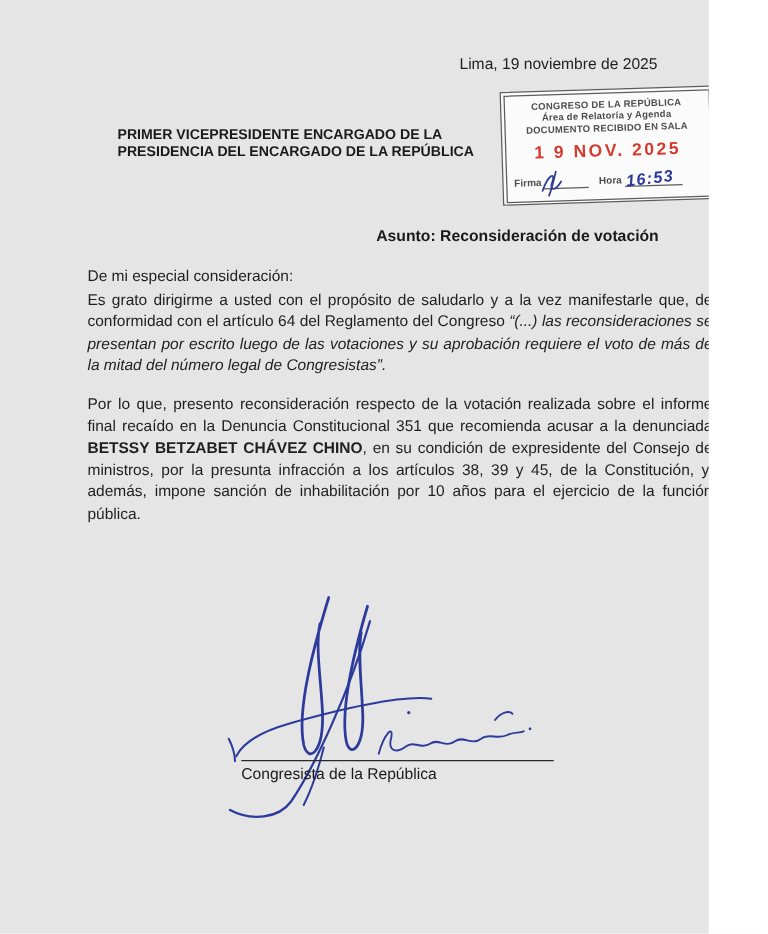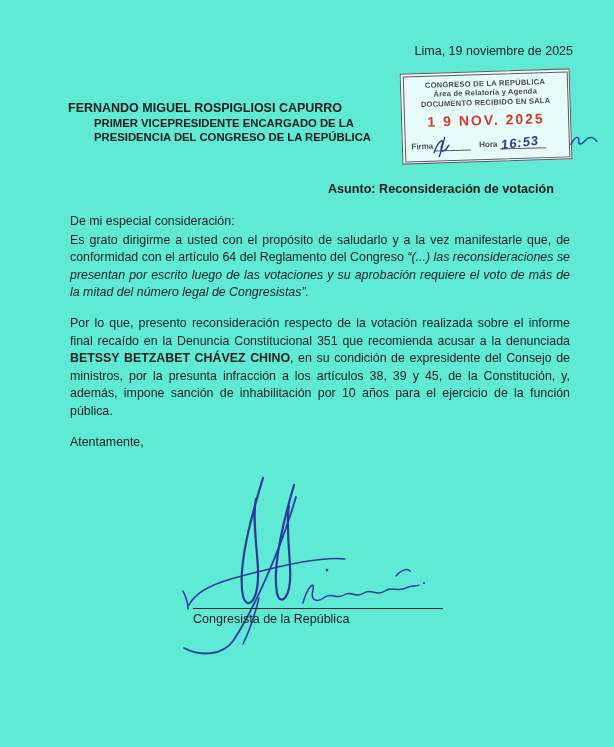--- a/index.html
+++ b/index.html
@@ -1,17 +1,17 @@
 <!DOCTYPE html>
 <html><head>
 <meta charset="utf-8">
 <style>
   html,body { margin:0; padding:0; background:#ffffff; }
   .page {
-    position:relative; width:614px; height:747px; background:#5eead4;
+    position:relative; width:567px; height:747px; background:#e5e5e5;
     font-family:"Liberation Sans", sans-serif; color:#1a1a1a; overflow:hidden;
   }
   
   .date-line {
     position:absolute; top:44px; right:41px; font-size:12.5px; color:#1f1f1f;
   }
   
   .stamp {
     position:absolute; left:401px; top:71px; width:170px; height:91px;
     transform:rotate(-1.8deg); border:1px solid #5c5c5c; box-sizing:border-box;
@@ -42,21 +42,21 @@
   }
   .hora-flourish { position:absolute; right:-30px; bottom:-2px; overflow:visible; }
   
   .recipient { position:absolute; left:68px; top:101px; }
   .r-sal  { font-size:12.5px; line-height:15px; }
   .r-name { font-size:12.5px; font-weight:bold; line-height:15px; }
   .r-t1, .r-t2 { font-size:11.3px; font-weight:bold; line-height:14.4px;margin-left:26px; }
   .r-pres { font-size:12.5px; line-height:15.5px; text-decoration:underline; }
   
   .subject {
-    position:absolute; top:182px; right:60px; font-size:12.6px; font-weight:bold;
+    position:absolute; top:182px; right:40px; font-size:12.6px; font-weight:bold;
   }
   
   .body {
     position:absolute; left:70px; top:213px; width:500px;
     font-size:12.4px; line-height:17.6px; text-align:justify; color:#1f1f1f;
   }
   .body p { margin:0 0 13px 0; }
   .body .greet { margin-bottom:1px; }
   .quote-italic { font-style:italic; }
   .closing { margin-top:0; }
@@ -93,32 +93,30 @@
           <span class="hora-val">16:53</span>
         </span>
         <svg class="hora-flourish" width="30" height="18" viewBox="0 0 30 18">
           <path d="M2,13 C7,4 11,5 10,10 C9,14 13,14 17,9 C21,5 26,7 28,11" fill="none" stroke="#2b3a9b" stroke-width="1.4" stroke-linecap="round"></path>
         </svg>
       </div>
     </div>
   </div>
 
   <div class="recipient">
-    <div class="r-name">FERNANDO MIGUEL ROSPIGLIOSI CAPURRO</div>
     <div class="r-t1">PRIMER VICEPRESIDENTE ENCARGADO DE LA</div>
-    <div class="r-t2">PRESIDENCIA DEL CONGRESO DE LA REPÚBLICA</div>
+    <div class="r-t2">PRESIDENCIA DEL ENCARGADO DE LA REPÚBLICA</div>
   </div>
 
   <div class="subject">Asunto: Reconsideración de votación</div>
 
   <div class="body">
     <p class="greet">De mi especial consideración:</p>
     <p><span>Es grato dirigirme a usted con el propósito de saludarlo y a la vez manifestarle que, de conformidad con el artículo 64 del Reglamento del Congreso </span><span class="quote-italic">“(...) las reconsideraciones se presentan por escrito luego de las votaciones y su aprobación requiere el voto de más de la mitad del número legal de Congresistas”.</span></p>
     <p><span>Por lo que, presento reconsideración respecto de la votación realizada sobre el informe final recaído en la Denuncia Constitucional 351 que recomienda acusar a la denunciada </span><b>BETSSY BETZABET CHÁVEZ CHINO</b><span>, en su condición de expresidente del Consejo de ministros, por la presunta infracción a los artículos 38, 39 y 45, de la Constitución, y, además, impone sanción de inhabilitación por 10 años para el ejercicio de la función pública.</span></p>
-    <p class="closing">Atentamente,</p>
   </div>
 
   <svg class="signature-svg" width="305" height="188" viewBox="172 472 305 188">
     <g fill="none" stroke="#2b3a9b" stroke-linecap="round" stroke-linejoin="round">
       <path stroke-width="2.2" d="M263,478 C252,514 237,567 243,596 C247,611 259,602 258,570 C257,546 252,516 256,499"></path>
       <path stroke-width="2.2" d="M294,485 C284,519 272,567 277,593 C280,607 292,599 290,567 C289,544 286,521 289,506"></path>
       <path stroke-width="1.8" d="M296,497 C280,552 252,613 233,641 C223,655 201,657 184,648"></path>
       <path stroke-width="1.6" d="M189,605 C195,593 210,585 231,579 C281,565 322,556 345,559"></path>
       <path stroke-width="1.6" d="M183,591 C186,597 188,603 188,609"></path>
       <path stroke-width="1.6" d="M259,598 C254,618 248,634 243,644"></path>

